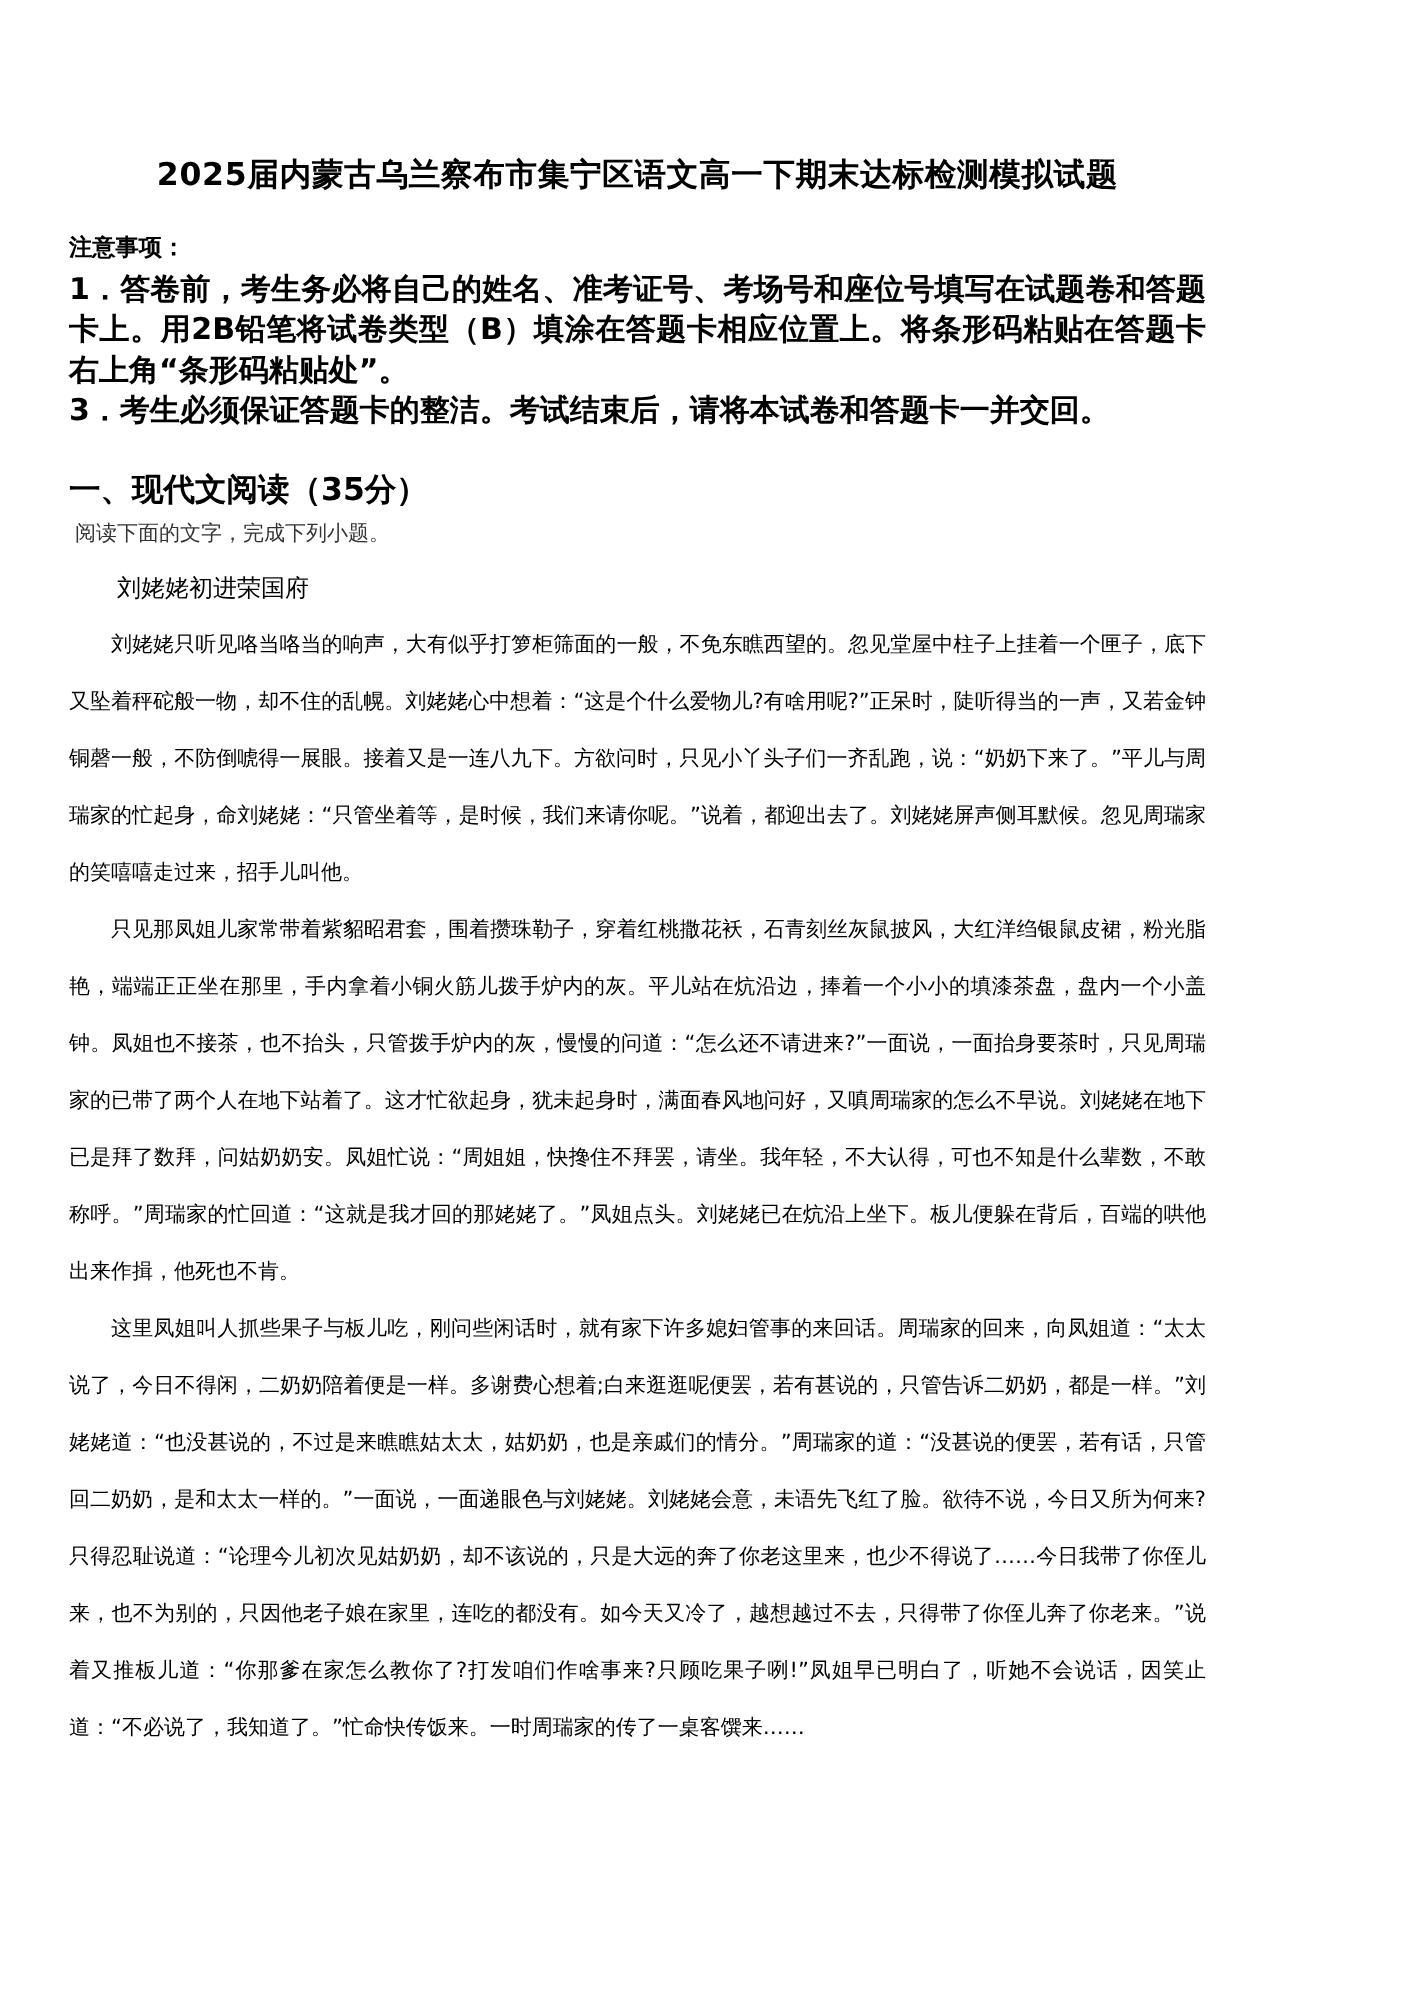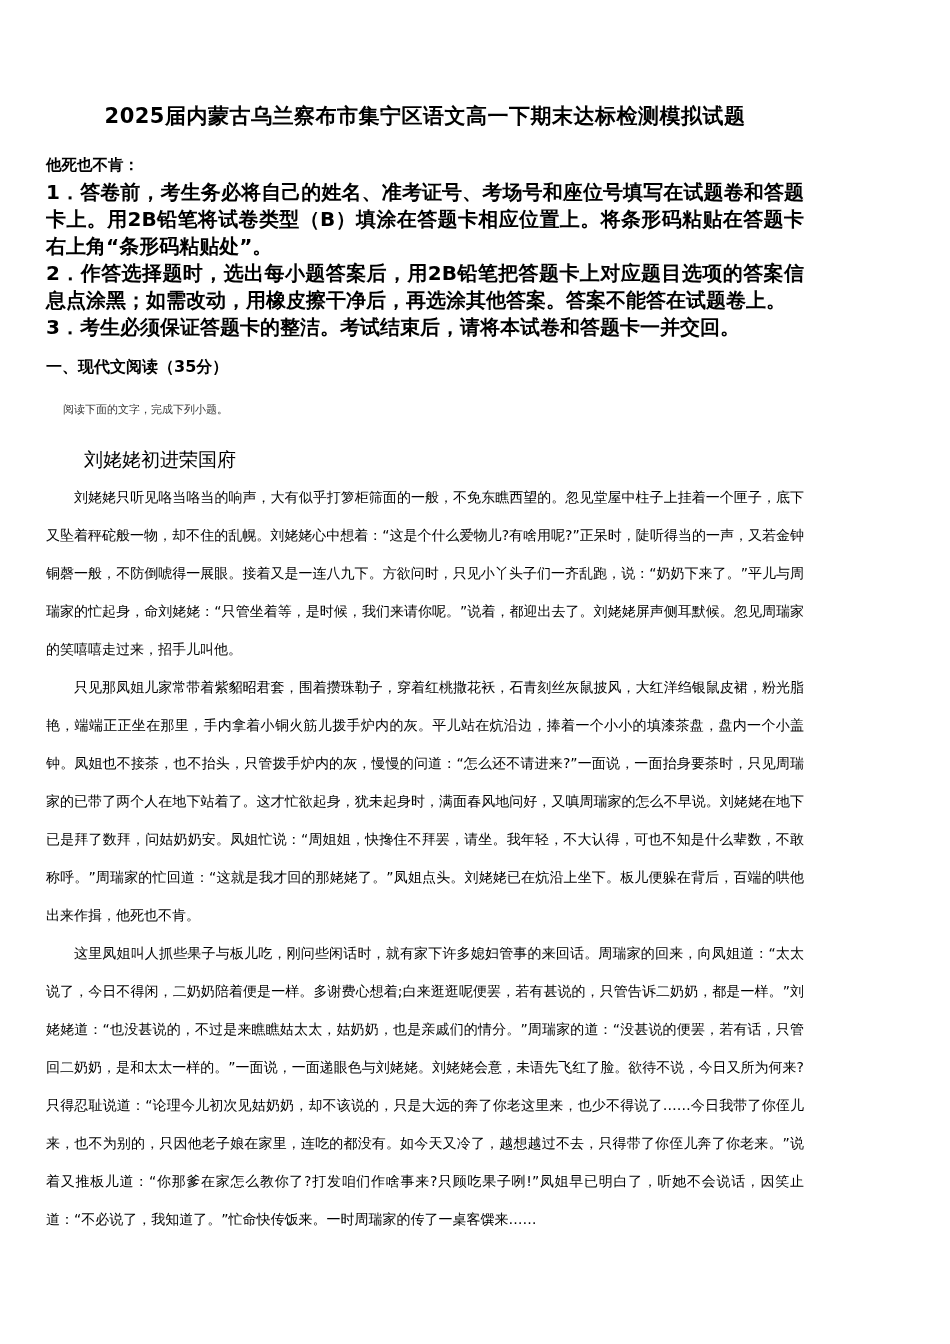--- a/index.html
+++ b/index.html
@@ -30,35 +30,35 @@
     line-height: 27px;
   }
   .notice-item {
     margin: 0;
     font-size: 20px;
     font-weight: 700;
     line-height: 27px;
     text-align: justify;
   }
   .section-heading {
-    margin: 13px 0 0 0;
-    font-size: 16px;
+    margin: 26px 0 0 0;
+    font-size: 21px;
     font-weight: 700;
     line-height: 26px;
   }
   .section-intro {
-    margin: 17px;
-    font-size: 11px;
+    margin: 4px;
+    font-size: 14px;
     font-weight: 400;
     line-height: 26px;
     color: #333333;
   }
   .passage-title {
     margin: 4px 0 0 0;
-    font-size: 19px;
+    font-size: 16px;
     font-weight: 400;
     line-height: 38px;
     text-indent: 2em;
   }
   .passage-para {
     margin: 0;
     font-size: 14px;
     font-weight: 400;
     line-height: 38px;
     text-indent: 2em;
@@ -66,23 +66,22 @@
   }
 </style>
 </head>
 <body>
 
 <div class="page">
 
   <h1 class="title">2025届内蒙古乌兰察布市集宁区语文高一下期末达标检测模拟试题</h1>
 
   <section>
-    <p class="notice-heading">他死也不肯：</p>
+    <p class="notice-heading">注意事项：</p>
     <p class="notice-item">1．答卷前，考生务必将自己的姓名、准考证号、考场号和座位号填写在试题卷和答题卡上。用2B铅笔将试卷类型（B）填涂在答题卡相应位置上。将条形码粘贴在答题卡右上角“条形码粘贴处”。</p>
-    <p class="notice-item">2．作答选择题时，选出每小题答案后，用2B铅笔把答题卡上对应题目选项的答案信息点涂黑；如需改动，用橡皮擦干净后，再选涂其他答案。答案不能答在试题卷上。</p>
     <p class="notice-item">3．考生必须保证答题卡的整洁。考试结束后，请将本试卷和答题卡一并交回。</p>
   </section>
 
   <section>
     <p class="section-heading">一、现代文阅读（35分）</p>
     <p class="section-intro">阅读下面的文字，完成下列小题。</p>
     <p class="passage-title">刘姥姥初进荣国府</p>
     <p class="passage-para">刘姥姥只听见咯当咯当的响声，大有似乎打箩柜筛面的一般，不免东瞧西望的。忽见堂屋中柱子上挂着一个匣子，底下又坠着秤砣般一物，却不住的乱幌。刘姥姥心中想着：“这是个什么爱物儿?有啥用呢?”正呆时，陡听得当的一声，又若金钟铜磬一般，不防倒唬得一展眼。接着又是一连八九下。方欲问时，只见小丫头子们一齐乱跑，说：“奶奶下来了。”平儿与周瑞家的忙起身，命刘姥姥：“只管坐着等，是时候，我们来请你呢。”说着，都迎出去了。刘姥姥屏声侧耳默候。忽见周瑞家的笑嘻嘻走过来，招手儿叫他。</p>
     <p class="passage-para">只见那凤姐儿家常带着紫貂昭君套，围着攒珠勒子，穿着红桃撒花袄，石青刻丝灰鼠披风，大红洋绉银鼠皮裙，粉光脂艳，端端正正坐在那里，手内拿着小铜火筋儿拨手炉内的灰。平儿站在炕沿边，捧着一个小小的填漆茶盘，盘内一个小盖钟。凤姐也不接茶，也不抬头，只管拨手炉内的灰，慢慢的问道：“怎么还不请进来?”一面说，一面抬身要茶时，只见周瑞家的已带了两个人在地下站着了。这才忙欲起身，犹未起身时，满面春风地问好，又嗔周瑞家的怎么不早说。刘姥姥在地下已是拜了数拜，问姑奶奶安。凤姐忙说：“周姐姐，快搀住不拜罢，请坐。我年轻，不大认得，可也不知是什么辈数，不敢称呼。”周瑞家的忙回道：“这就是我才回的那姥姥了。”凤姐点头。刘姥姥已在炕沿上坐下。板儿便躲在背后，百端的哄他出来作揖，他死也不肯。</p>
     <p class="passage-para">这里凤姐叫人抓些果子与板儿吃，刚问些闲话时，就有家下许多媳妇管事的来回话。周瑞家的回来，向凤姐道：“太太说了，今日不得闲，二奶奶陪着便是一样。多谢费心想着;白来逛逛呢便罢，若有甚说的，只管告诉二奶奶，都是一样。”刘姥姥道：“也没甚说的，不过是来瞧瞧姑太太，姑奶奶，也是亲戚们的情分。”周瑞家的道：“没甚说的便罢，若有话，只管回二奶奶，是和太太一样的。”一面说，一面递眼色与刘姥姥。刘姥姥会意，未语先飞红了脸。欲待不说，今日又所为何来?只得忍耻说道：“论理今儿初次见姑奶奶，却不该说的，只是大远的奔了你老这里来，也少不得说了……今日我带了你侄儿来，也不为别的，只因他老子娘在家里，连吃的都没有。如今天又冷了，越想越过不去，只得带了你侄儿奔了你老来。”说着又推板儿道：“你那爹在家怎么教你了?打发咱们作啥事来?只顾吃果子咧!”凤姐早已明白了，听她不会说话，因笑止道：“不必说了，我知道了。”忙命快传饭来。一时周瑞家的传了一桌客馔来……</p>

